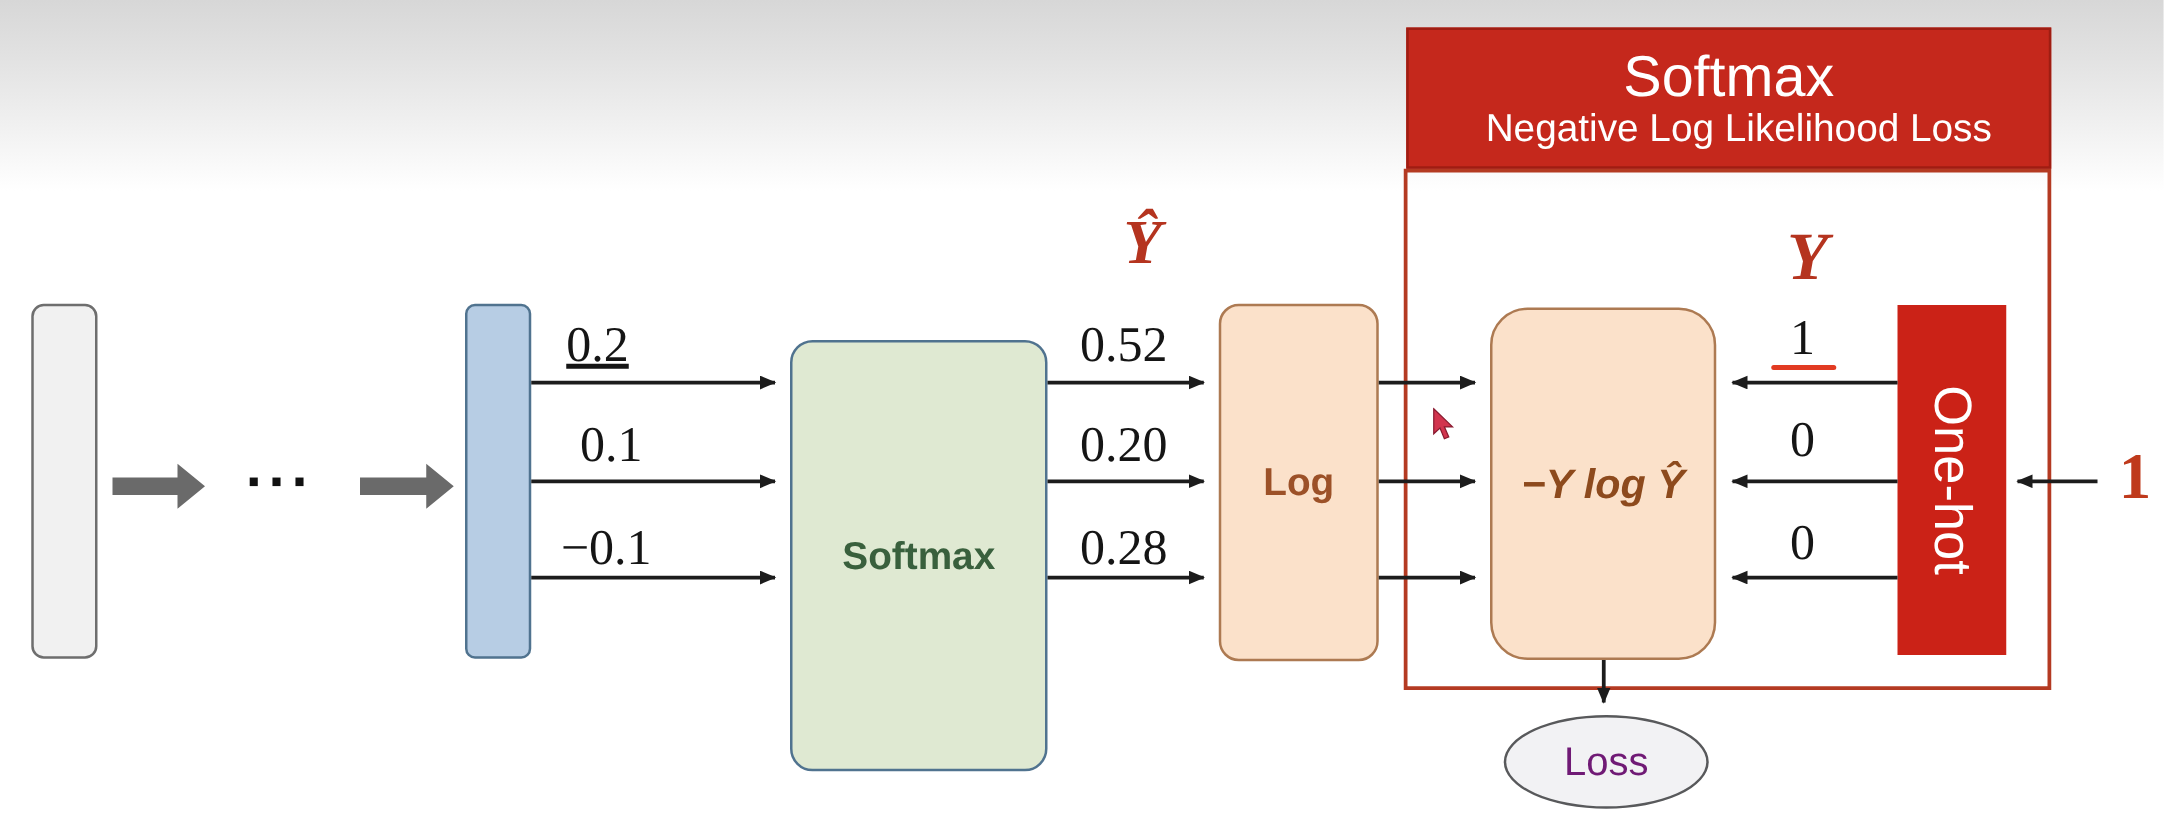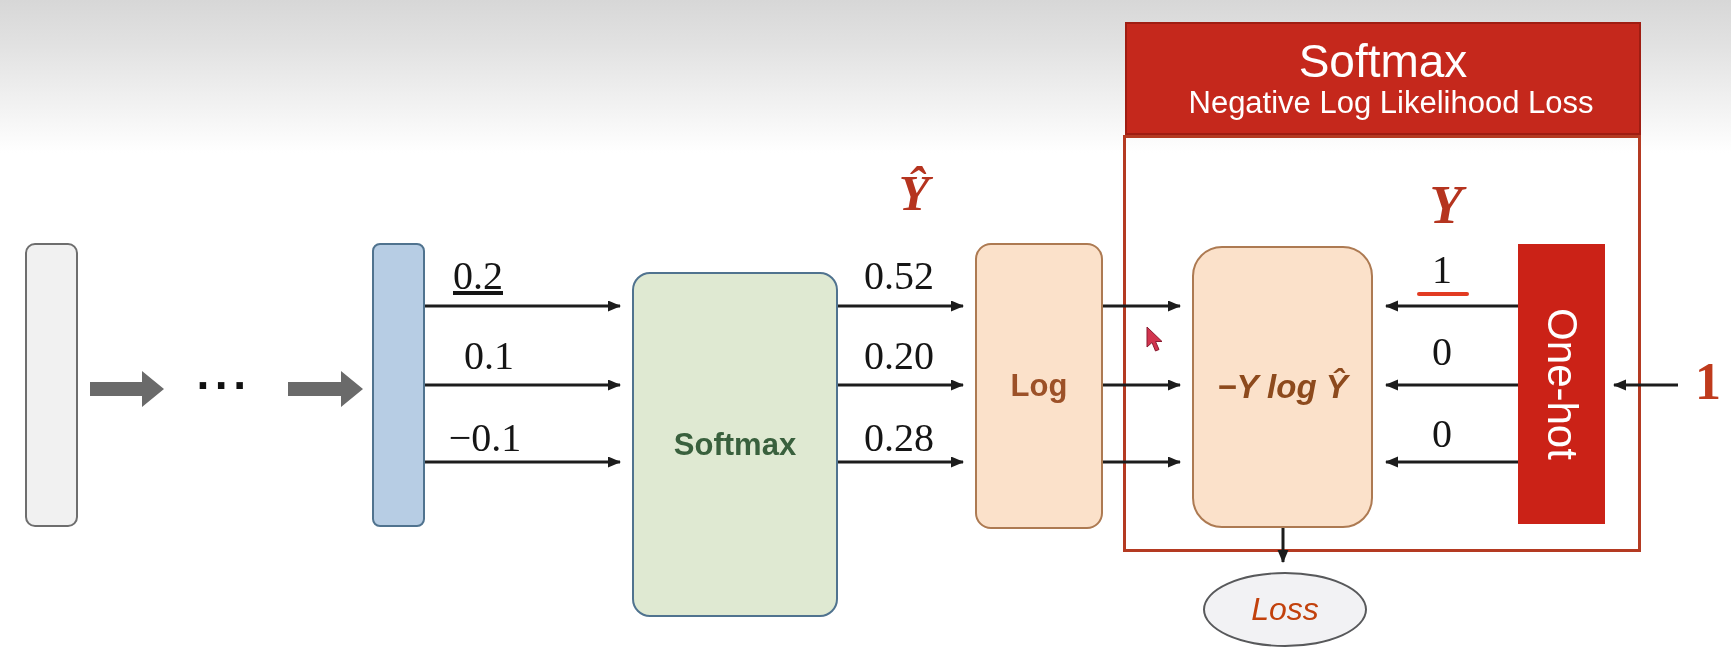--- a/index.html
+++ b/index.html
@@ -35,21 +35,21 @@
   .nll-outline{left:1123px;top:135px;width:518px;height:417px;border:3px solid #b43a22;
     box-sizing:border-box;background:transparent;z-index:2;}
   
   .onehot-box{left:1518px;top:244px;width:87px;height:280px;background:#cb2217;
     display:flex;align-items:center;justify-content:center;z-index:3;}
   .onehot-box .lbl{transform:rotate(90deg);white-space:nowrap;font-size:42px;color:#ffffff;}
   
   .loss-ellipse{left:1203px;top:572px;width:164px;height:75px;background:#f2f2f4;
     border:2.5px solid #58595b;border-radius:50%;box-sizing:border-box;
     display:flex;align-items:center;justify-content:center;z-index:3;}
-  .loss-ellipse .lbl{font-size:32px;color:#c2410c;font-style:italic;}
+  .loss-ellipse .lbl{font-size:32px;color:#701a75;}
   
   .num{font-family:"Liberation Serif",serif;font-size:40px;color:#151515;
     text-align:center;line-height:40px;z-index:5;}
   .math{font-family:"Liberation Serif",serif;font-style:italic;font-weight:bold;
     color:#b5341f;text-align:center;z-index:5;}
   .yhat-label{left:886px;top:164px;width:56px;font-size:50px;line-height:58px;}
   .y-label{left:1420px;top:176px;width:52px;font-size:54px;line-height:58px;}
   .big-one{left:1686px;top:356px;width:44px;font-family:"Liberation Serif",serif;
     font-weight:bold;font-size:52px;line-height:52px;color:#bf3a1c;text-align:center;z-index:5;}
   .one-underline{left:1417px;top:292px;width:52px;height:4px;background:#e23b22;

